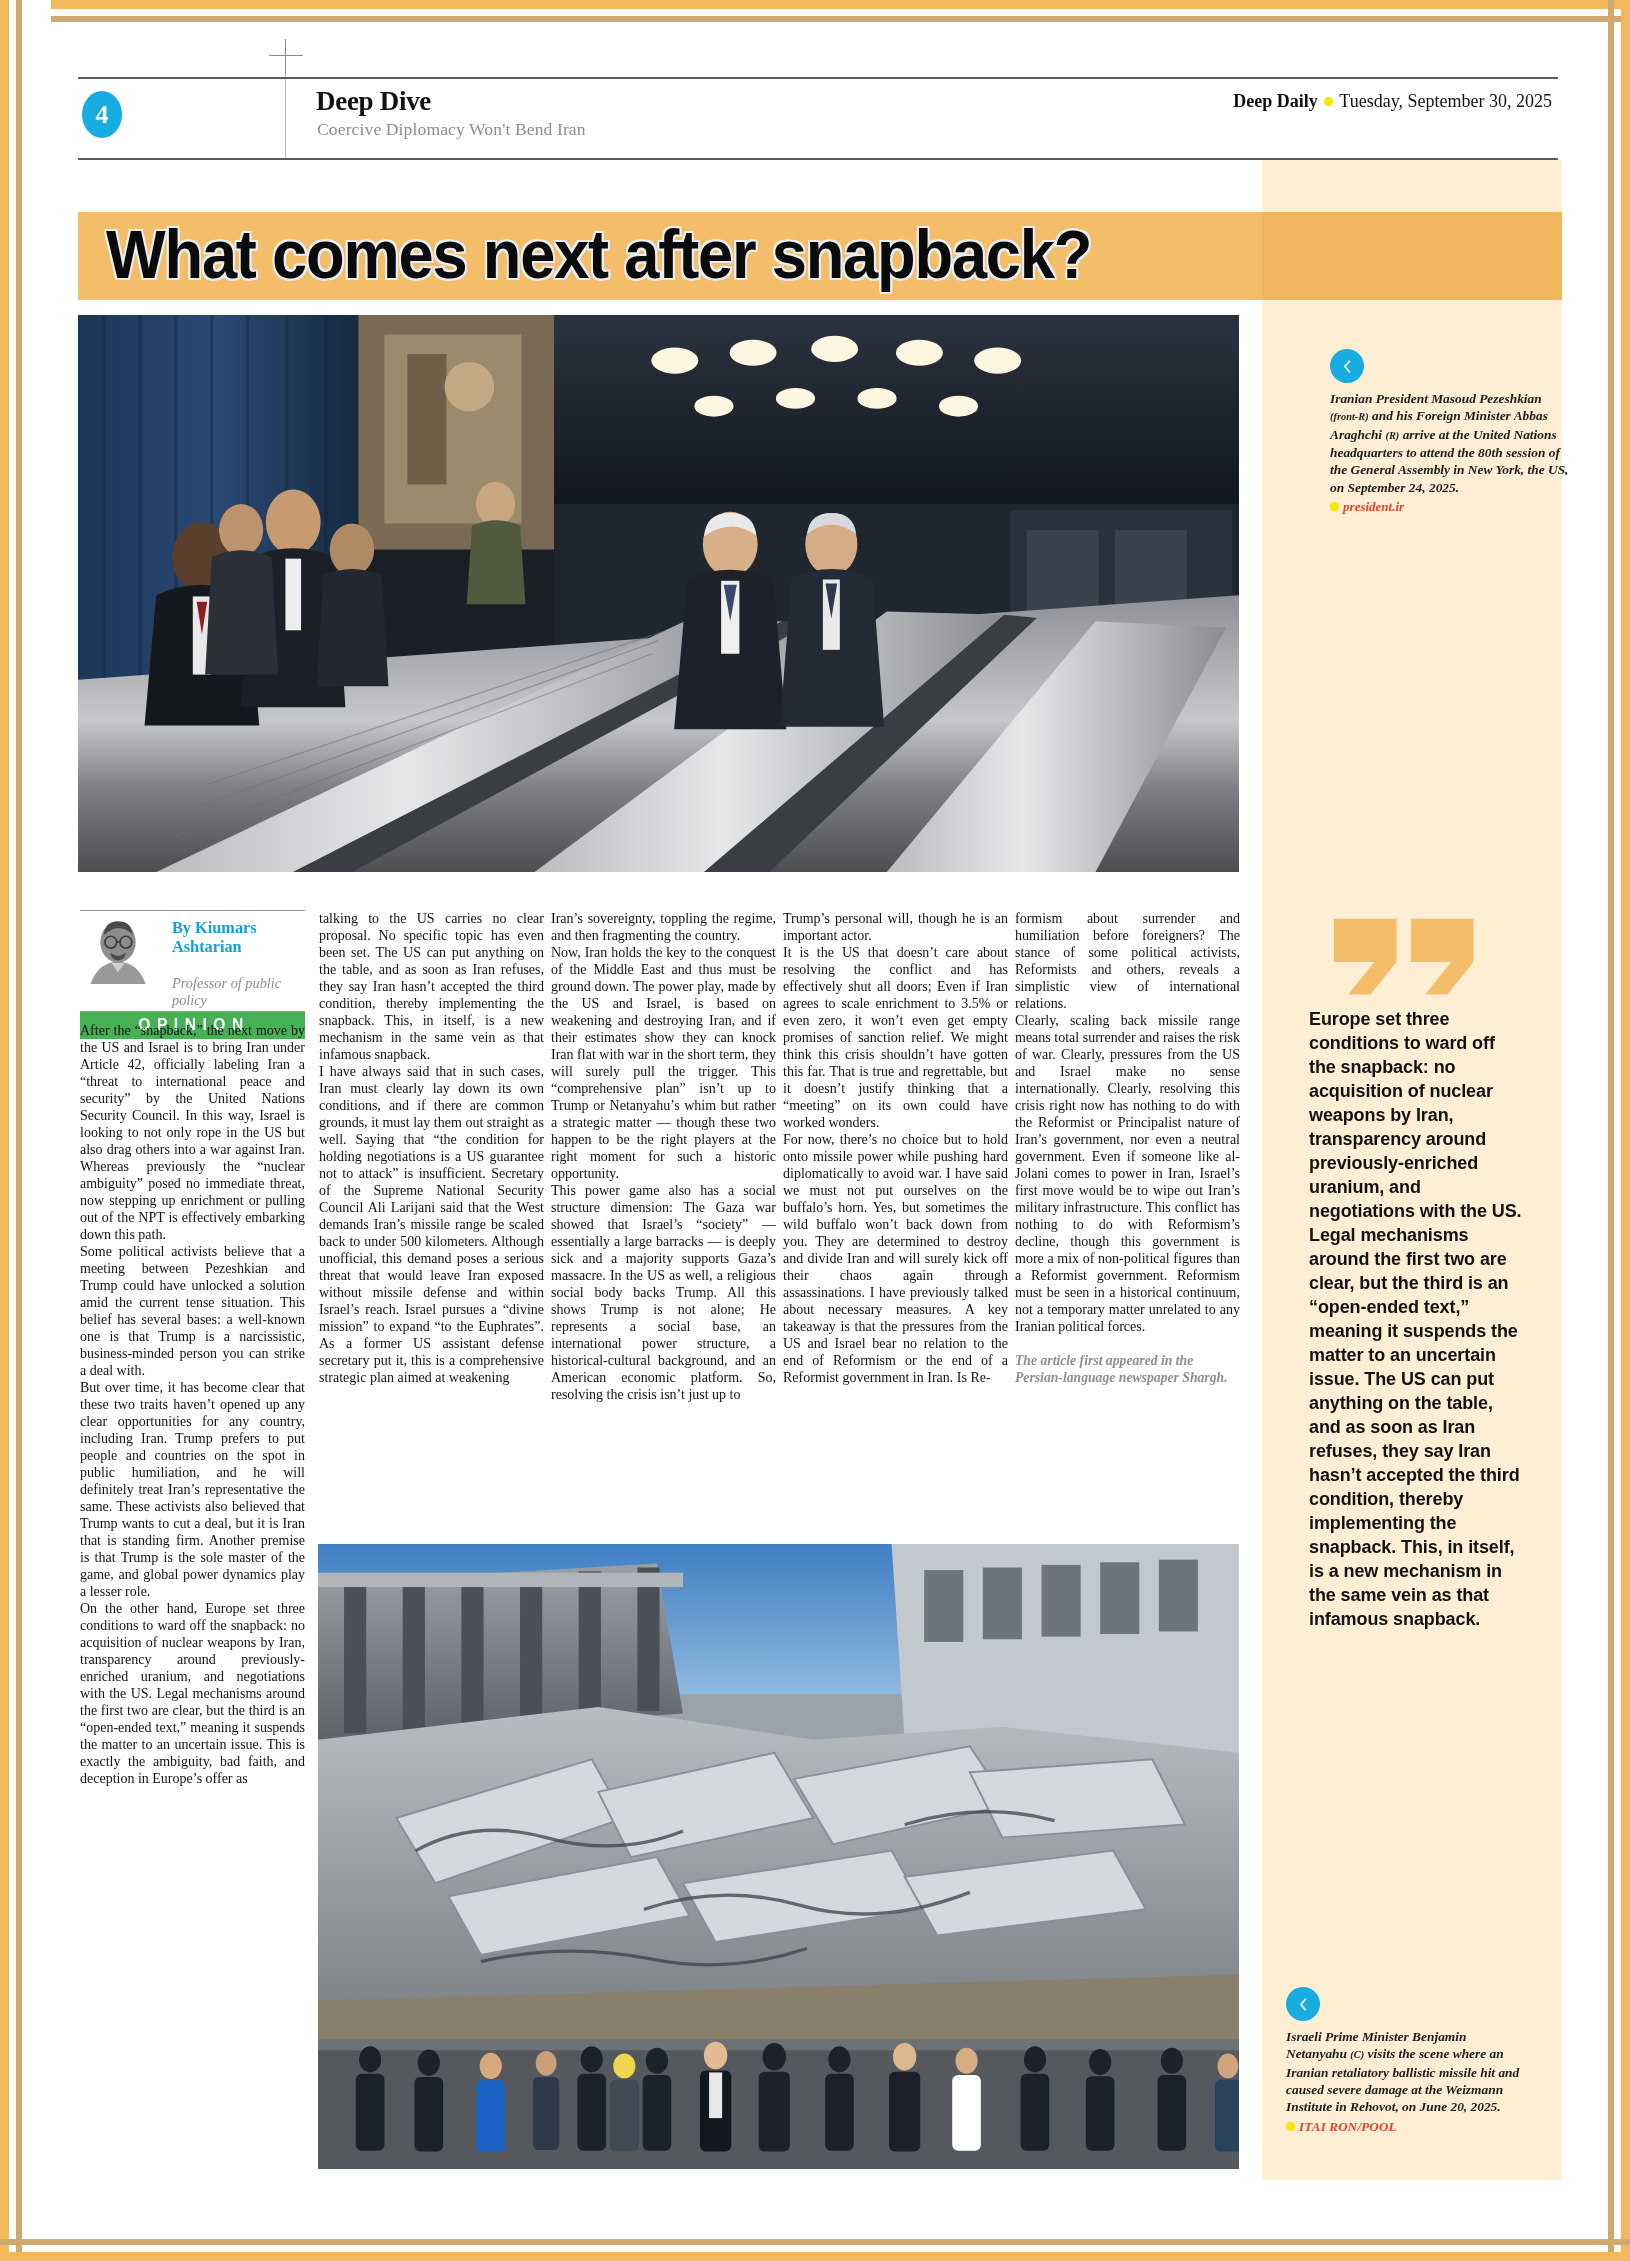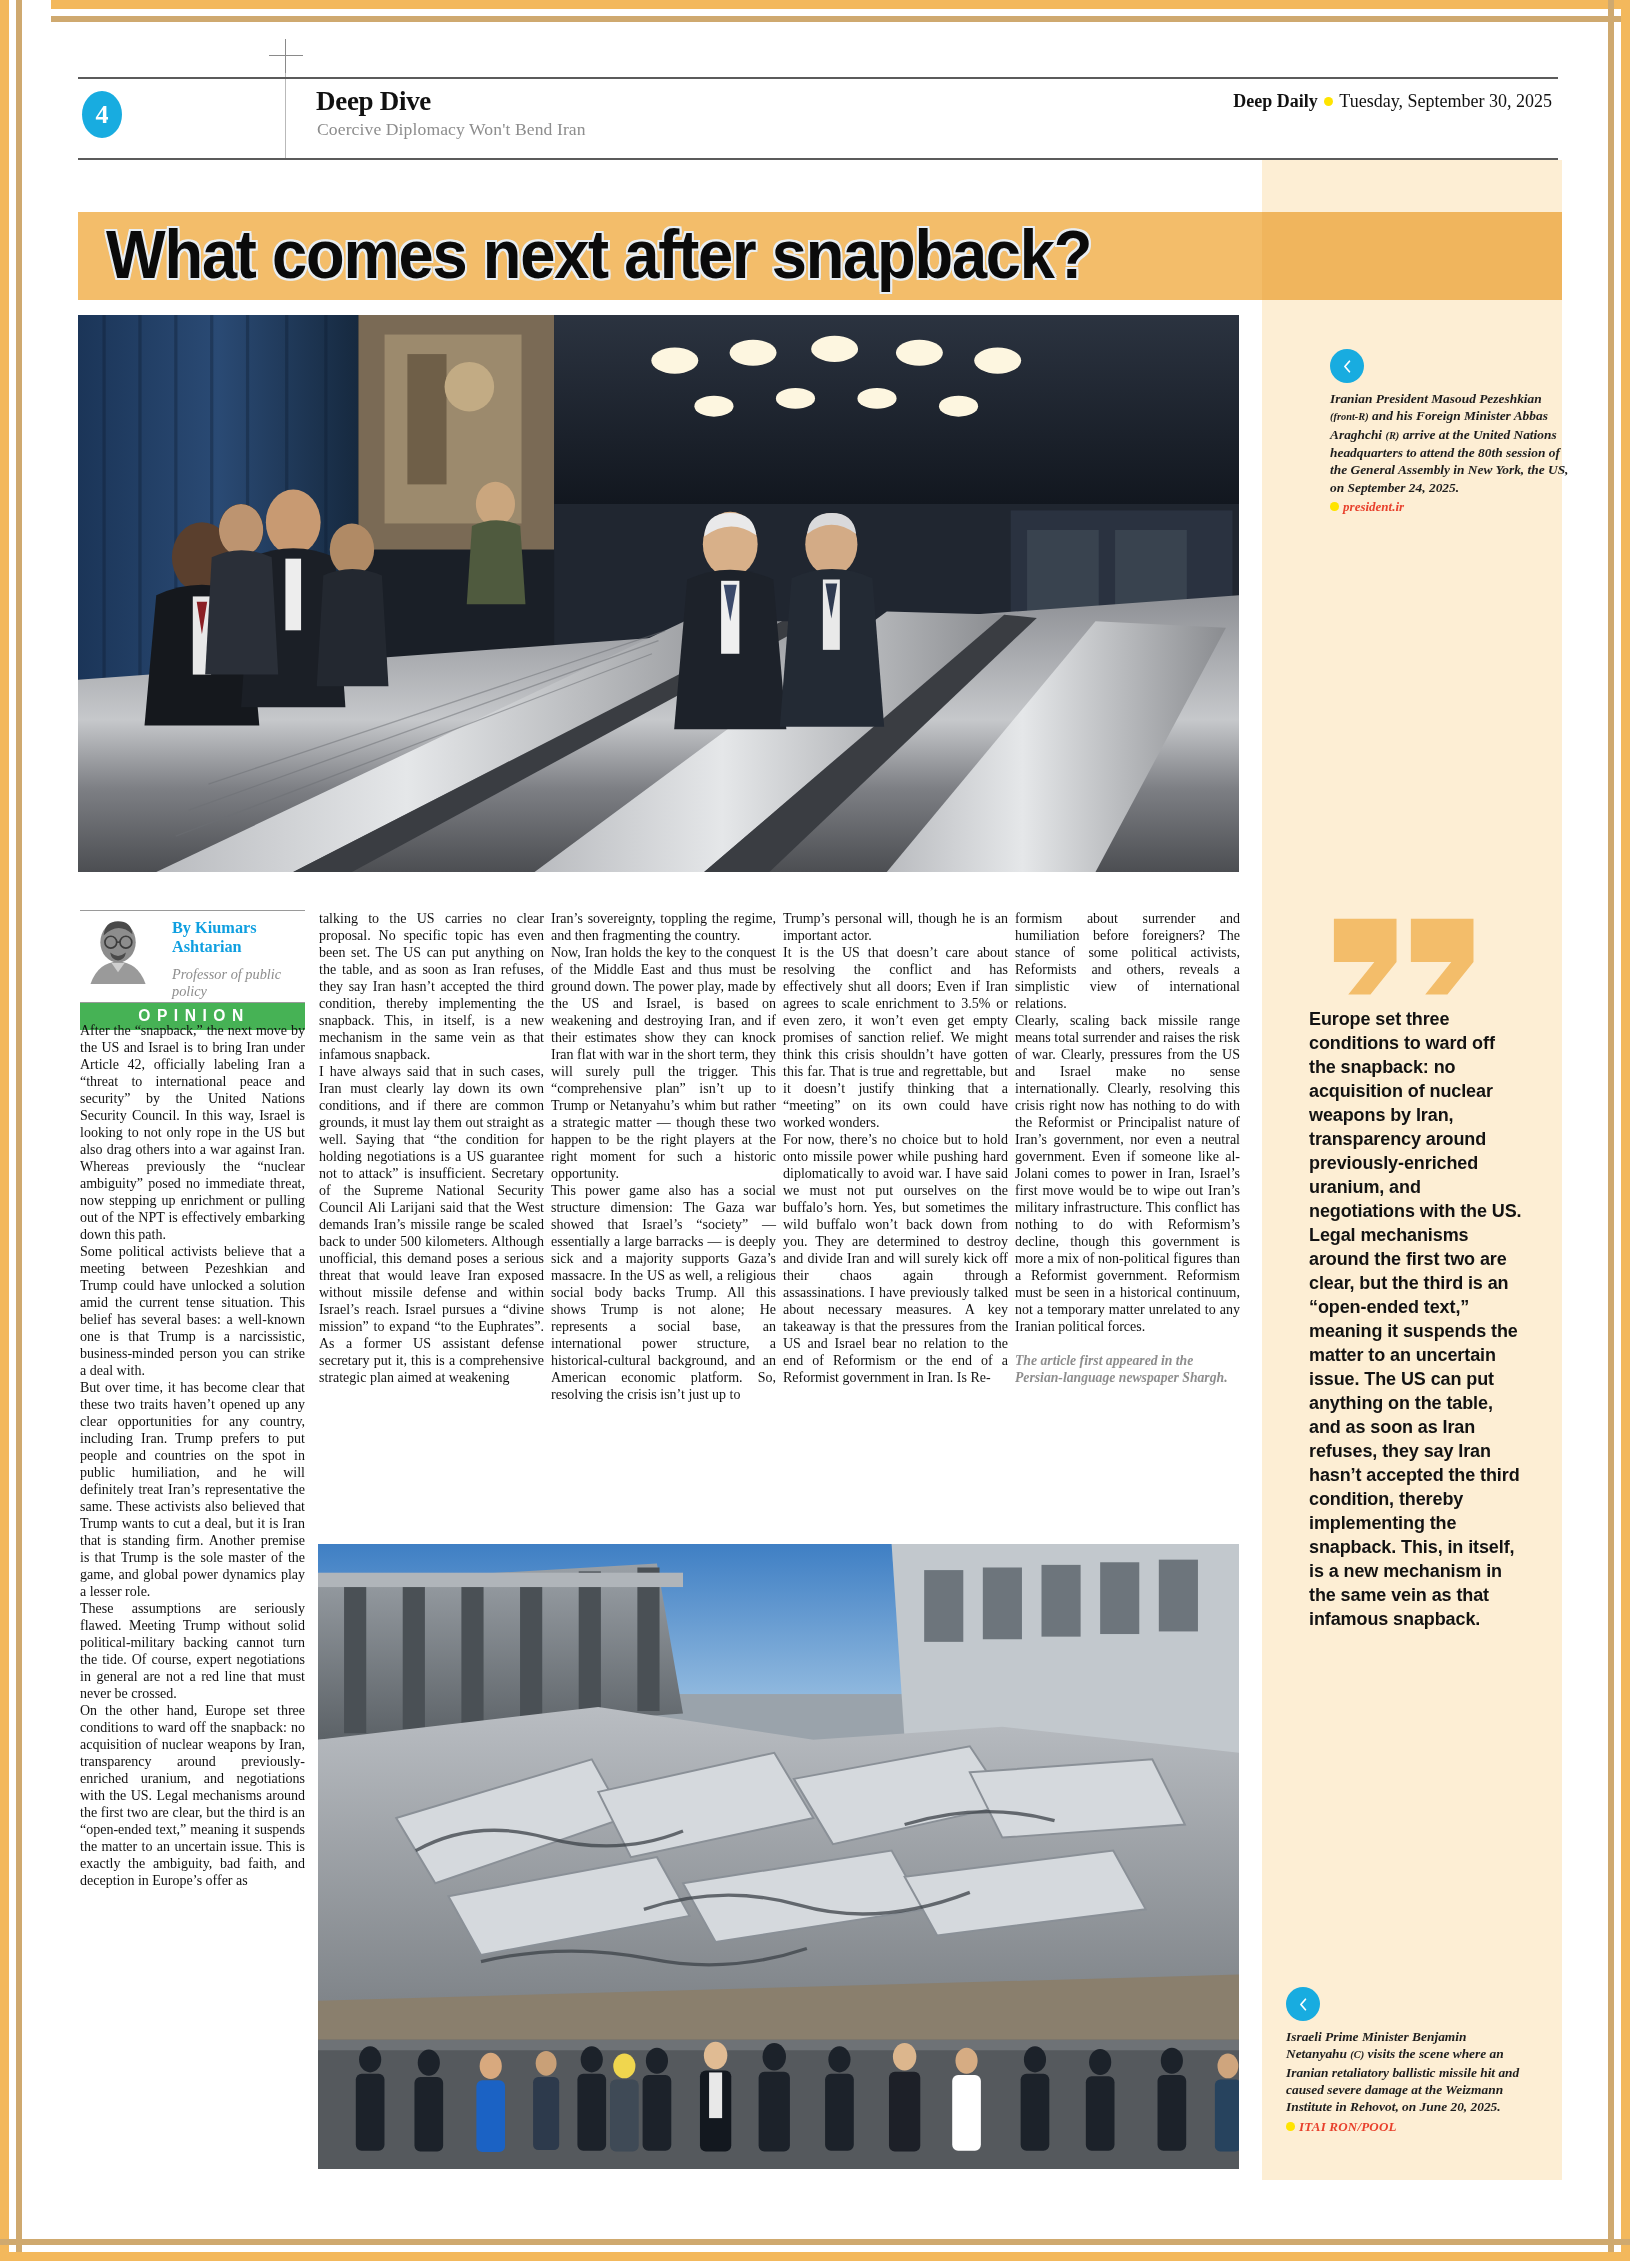--- a/index.html
+++ b/index.html
@@ -122,21 +122,21 @@
   .byline-row { display:flex; gap:12px; margin-top:4.6px; }
   .byline-photo {
     width:80px; height:68px; flex:none; overflow:hidden; background:#cfcfcf;
   }
   .byline-name {
     font-family:"Liberation Serif", serif; font-weight:700;
     font-size:16.3px; color:#0f9fe0; line-height:19px; margin-top:2.6px;
   }
   .byline-role {
     font-family:"Liberation Serif", serif; font-style:italic;
-    font-size:14.3px; color:#8d8d8d; line-height:16.3px; margin-top:10px;
+    font-size:14.3px; color:#8d8d8d; line-height:16.3px; margin-top:19px;
   }
   .byline-rule2 { width:225px; height:1.3px; background:#9a9a9a; margin-top:2.6px; }
   .opinion-bar {
     width:225px; height:27px; background:#46b255;
     display:flex; align-items:center; justify-content:center;
     color:#ffffff; font-family:"Liberation Sans", sans-serif;
     font-weight:700; font-size:15.6px; letter-spacing:6.5px; padding-left:3px;
     box-sizing:border-box;
   }
 
@@ -366,21 +366,20 @@
   <div class="opinion-bar">
     <span>OPINION</span>
   </div>
 </div>
 
 <div class="col" id="col1">
   <div class="col-body">
       <p>After the “snapback,” the next move by the US and Israel is to bring Iran under Article 42, officially labeling Iran a “threat to international peace and security” by the United Nations Security Council. In this way, Israel is looking to not only rope in the US but also drag others into a war against Iran. Whereas previously the “nuclear ambiguity” posed no immediate threat, now stepping up enrichment or pulling out of the NPT is effectively embarking down this path.</p>
       <p>Some political activists believe that a meeting between Pezeshkian and Trump could have unlocked a solution amid the current tense situation. This belief has several bases: a well-known one is that Trump is a narcissistic, business-minded person you can strike a deal with.</p>
       <p>But over time, it has become clear that these two traits haven’t opened up any clear opportunities for any country, including Iran. Trump prefers to put people and countries on the spot in public humiliation, and he will definitely treat Iran’s representative the same. These activists also believed that Trump wants to cut a deal, but it is Iran that is standing firm. Another premise is that Trump is the sole master of the game, and global power dynamics play a lesser role.</p>
-      <p>These assumptions are seriously flawed. Meeting Trump without solid political-military backing cannot turn the tide. Of course, expert negotiations in general are not a red line that must never be crossed.</p>
       <p>On the other hand, Europe set three conditions to ward off the snapback: no acquisition of nuclear weapons by Iran, transparency around previously-enriched uranium, and negotiations with the US. Legal mechanisms around the first two are clear, but the third is an “open-ended text,” meaning it suspends the matter to an uncertain issue. This is exactly the ambiguity, bad faith, and deception in Europe’s offer as</p>
     </div>
 </div>
 <div class="col" id="col2">
   <div class="col-body">
       <p>talking to the US carries no clear proposal. No specific topic has even been set. The US can put anything on the table, and as soon as Iran refuses, they say Iran hasn’t accepted the third condition, thereby implementing the snapback. This, in itself, is a new mechanism in the same vein as that infamous snapback.</p>
       <p>I have always said that in such cases, Iran must clearly lay down its own conditions, and if there are common grounds, it must lay them out straight as well. Saying that “the condition for holding negotiations is a US guarantee not to attack” is insufficient. Secretary of the Supreme National Security Council Ali Larijani said that the West demands Iran’s missile range be scaled back to under 500 kilometers. Although unofficial, this demand poses a serious threat that would leave Iran exposed without missile defense and within Israel’s reach. Israel pursues a “divine mission” to expand “to the Euphrates”. As a former US assistant defense secretary put it, this is a comprehensive strategic plan aimed at weakening</p>
     </div>
 </div>
 <div class="col" id="col3">

